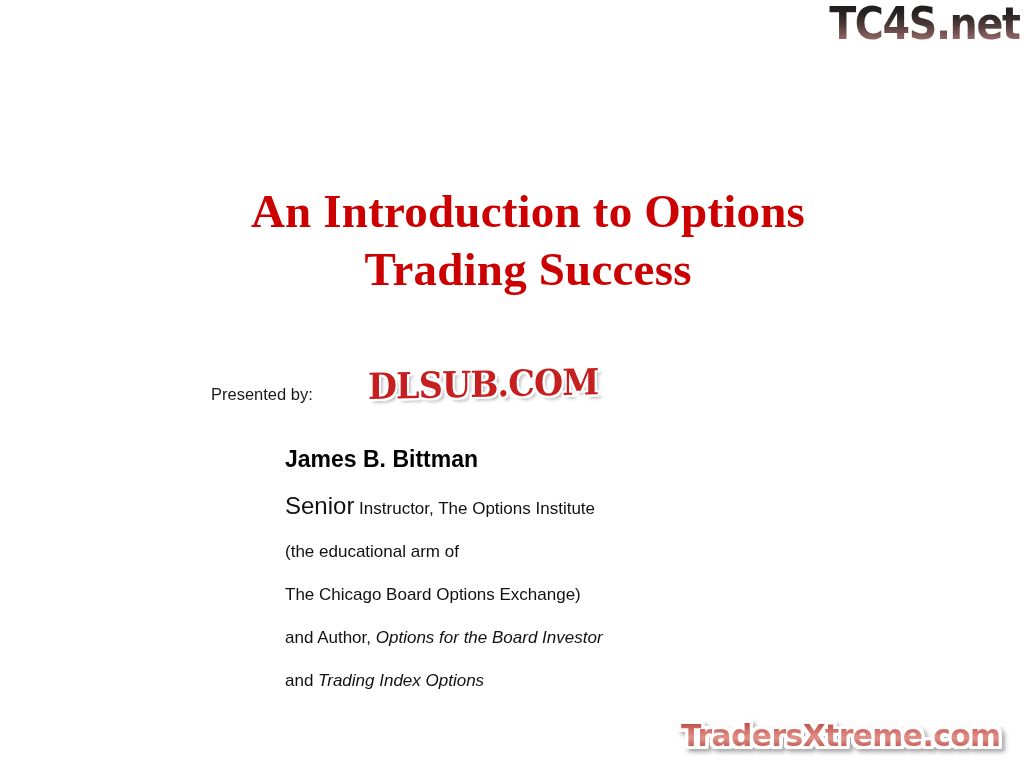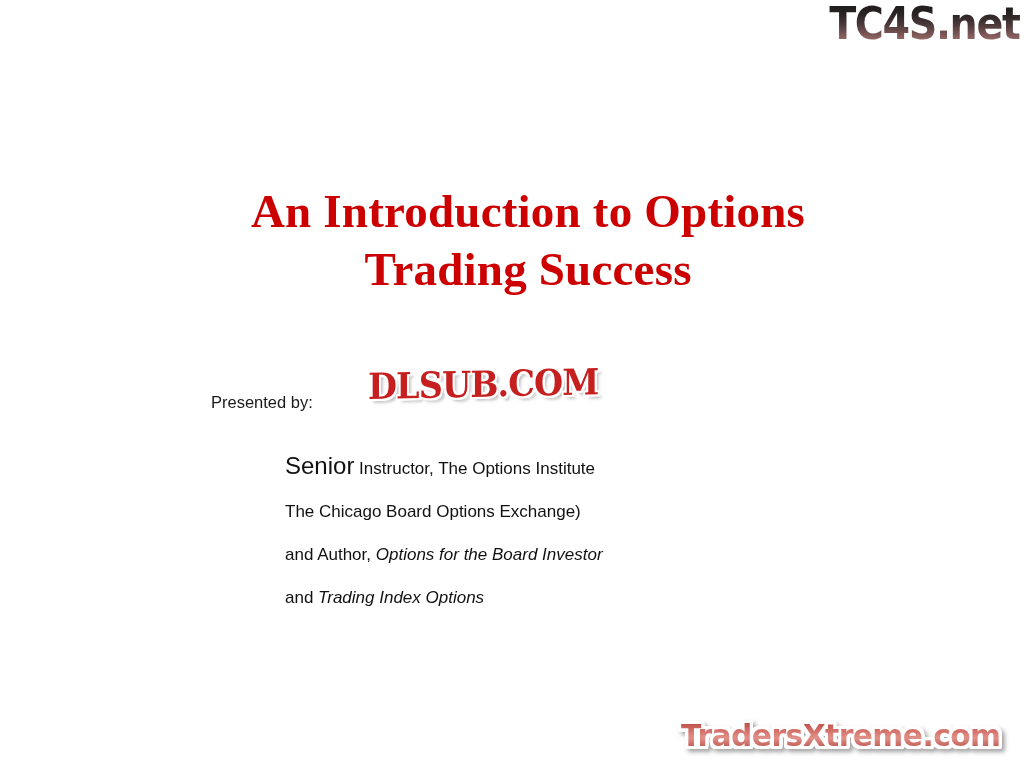--- a/index.html
+++ b/index.html
@@ -72,21 +72,21 @@
   #presented-row {
     position: absolute;
     top: 368px;
     left: 211px;
     width: 600px;
     height: 42px;
   }
   #presented-by-label {
     position: absolute;
     left: 0;
-    top: 24px;
+    top: 16px;
     font-size: 16.5px;
     line-height: 20px;
     color: #1a1a1a;
     white-space: nowrap;
   }
 
   
   #dlsub-logo {
     position: absolute;
     left: 157px;
@@ -194,25 +194,27 @@
     <div class="title-line">Trading Success</div>
   </div>
 
   <div id="presented-row">
     <div id="presented-by-label">Presented by:</div>
     <div id="dlsub-logo">DLSUB.COM</div>
   </div>
 
   <div id="speaker-block">
 
+    <div id="speaker-name">James B. Bittman</div>
 
     <div class="speaker-line">
       <span class="big-word">Senior</span><span>&nbsp;</span><span>Instructor, The Options Institute</span>
     </div>
 
+    <div class="speaker-line">(the educational arm of</div>
 
     <div class="speaker-line">The Chicago Board Options Exchange)</div>
 
     <div class="speaker-line">
       <span>and Author,</span><span>&nbsp;</span><span class="italic-title">Options for the Board Investor</span>
     </div>
 
     <div class="speaker-line">
       <span>and</span><span>&nbsp;</span><span class="italic-title">Trading Index Options</span>
     </div>

